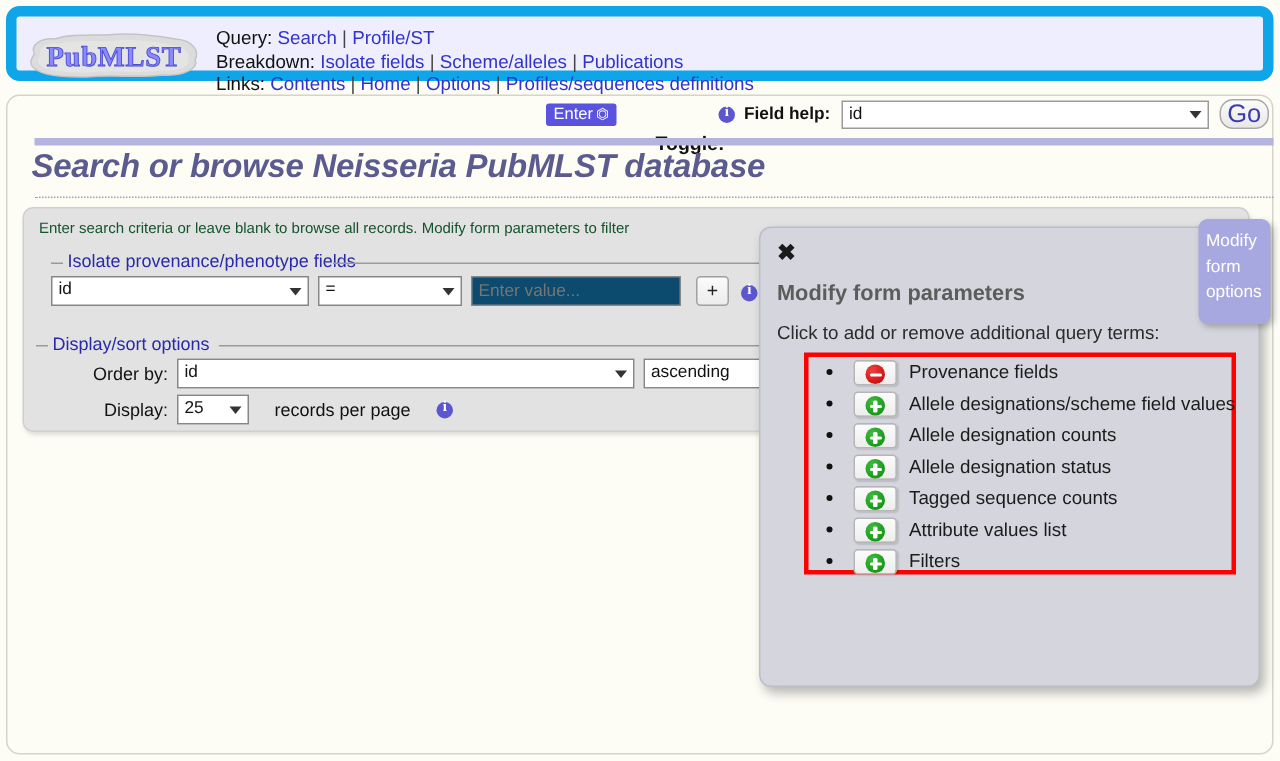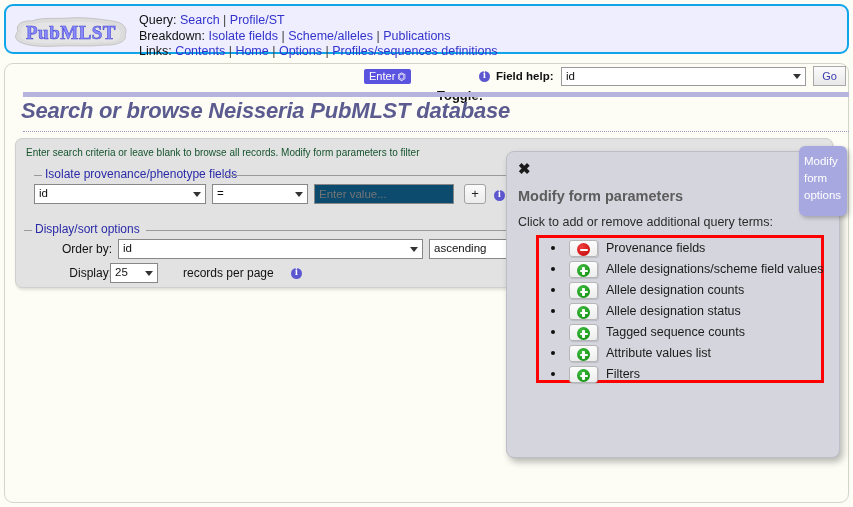--- a/index.html
+++ b/index.html
@@ -11,21 +11,21 @@
     font-size:12px;
     color:#222;
     overflow:hidden;
     position:relative;
   }
 
   
   #header-bar {
     position:absolute; left:4px; top:4px; width:845px; height:50px;
     background:#eeeeff;
-    border:2px solid #0ea5e9;
+    border:7px solid #0ea5e9;
     border-radius:9px;
   }
   #logo {
     position:absolute; left:6px; top:9px; width:118px; height:34px;
   }
   #logo svg { display:block; }
   #nav-lines {
     position:absolute; left:133px; top:7px;
     font-size:12.5px; line-height:15.6px;
     color:#1a1a1a;
@@ -74,22 +74,22 @@
     padding:1px 16px 1px 4px; line-height:15px;
   }
   #fieldhelp-select .caret {
     position:absolute; right:4px; top:6px;
     width:0; height:0; border-left:4px solid transparent;
     border-right:4px solid transparent; border-top:5px solid #333;
   }
   #go-button {
     position:absolute; left:808px; top:2px; width:33px; height:20px;
     background:linear-gradient(#fbfbfb,#e8e8e8);
-    border:1px solid #a8a8a8; border-radius:0;
-    color:#3b3bb0; font-size:11px;
+    border:1px solid #a8a8a8; border-radius:9px;
+    color:#3b3bb0; font-size:17px;
     text-align:center; line-height:18px;
     cursor:pointer;
   }
 
   
   #title-rule-top {
     position:absolute; left:18px; top:28px; width:826px; height:5px;
     background:#b4b4de;
   }
   #page-title {
@@ -330,21 +330,21 @@
     <div class="sel" style="left:102px; top:100px; width:305px; height:20px;">
       <span>id</span>
       <span class="caret"></span>
     </div>
     <div class="sel" style="left:413px; top:100px; width:92px; height:20px;">
       <span>ascending</span>
       <span class="caret"></span>
     </div>
 
     <div class="lbl-right" style="left:20px; top:127px; width:76px;">Display:</div>
-    <div class="sel" style="left:94px; top:124px; width:48px; height:20px;">
+    <div class="sel" style="left:102px; top:124px; width:48px; height:20px;">
       <span>25</span>
       <span class="caret"></span>
     </div>
     <div class="lbl-plain" style="left:167px; top:127px;">records per page</div>
     <div style="position:absolute; left:275px; top:128px;"><span class="infoi"></span></div>
   </div>
 
 </div>
 
 <div id="modal">

